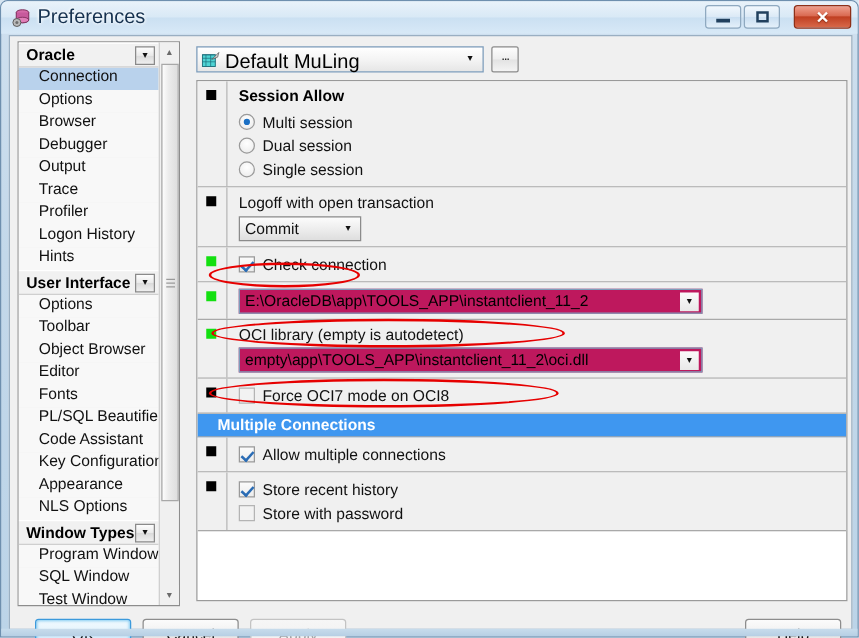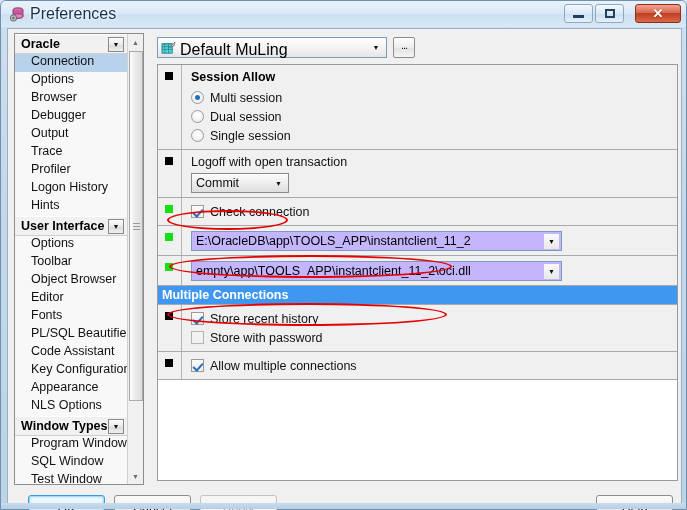--- a/index.html
+++ b/index.html
@@ -232,40 +232,40 @@
     margin-top: 2px;
   }
   .combo .ctext { position: absolute; left: 4px; top: 2px; white-space: nowrap; }
   .combo .carrow {
     position: absolute; right: 3px; top: 3px; width: 13px; height: 13px;
     display: flex; align-items: center; justify-content: center;
     font-size: 7px; color: #111;
   }
   .pathcombo {
     width: 371px; height: 20px;
-    background: #c4b5fd;
+    background: #be185d;
     border: 1px solid #7c9cbb;
     position: relative;
     font-size: 12.5px; color: #000;
     margin-top: 1px;
   }
   .pathcombo .ctext { position: absolute; left: 4px; top: 2px; white-space: nowrap; }
   .pathcombo .carrow {
     position: absolute; right: 2px; top: 2px; width: 15px; height: 15px;
     display: flex; align-items: center; justify-content: center;
     font-size: 7px; color: #111;
     background: linear-gradient(to bottom,#fafafa 0%,#e9e9e9 100%);
   }
   .sec-header-blue {
     height: 19px;
     background: #3f97f0;
     color: #ffffff;
     font-size: 12.5px; font-weight: bold;
     display: flex; align-items: center;
-    padding-left: 4px;
+    padding-left: 16px;
     border-bottom: 1px solid #a9a9a9;
   }
 
   
   .ellipse {
     position: absolute;
     border: 2.5px solid #e60000;
     border-radius: 50%;
     pointer-events: none;
     z-index: 50;
@@ -486,50 +486,60 @@
             <div class="pathcombo">
               <span class="ctext">E:\OracleDB\app\TOOLS_APP\instantclient_11_2</span>
               <span class="carrow">▼</span>
             </div>
           </div>
         </div>
 
         <div class="sec">
           <div class="sec-marker green"></div>
           <div class="sec-body">
+            <div class="sec-label">OCI library (empty is autodetect)</div>
             <div class="pathcombo">
               <span class="ctext">empty\app\TOOLS_APP\instantclient_11_2\oci.dll</span>
               <span class="carrow">▼</span>
             </div>
           </div>
         </div>
 
+        <div class="sec">
+          <div class="sec-marker"></div>
+          <div class="sec-body">
+            <div class="opt-row">
+              <span class="chk dim"></span>
+              <span>Force OCI7 mode on OCI8</span>
+            </div>
+          </div>
+        </div>
 
         <div class="sec-header-blue">Multiple Connections</div>
+
+        <div class="sec">
+          <div class="sec-marker"></div>
+          <div class="sec-body">
+            <div class="opt-row">
+              <span class="chk on"></span>
+              <span>Allow multiple connections</span>
+            </div>
+          </div>
+        </div>
 
         <div class="sec">
           <div class="sec-marker"></div>
           <div class="sec-body">
             <div class="opt-row">
               <span class="chk on"></span>
               <span>Store recent history</span>
             </div>
             <div class="opt-row">
               <span class="chk dim"></span>
               <span>Store with password</span>
-            </div>
-          </div>
-        </div>
-
-        <div class="sec">
-          <div class="sec-marker"></div>
-          <div class="sec-body">
-            <div class="opt-row">
-              <span class="chk on"></span>
-              <span>Allow multiple connections</span>
             </div>
           </div>
         </div>
 
       </div>
     </div>
 
     <div class="btn" id="btn-ok">OK</div>
     <div class="btn" id="btn-cancel">Cancel</div>
     <div class="btn" id="btn-apply">Apply</div>

